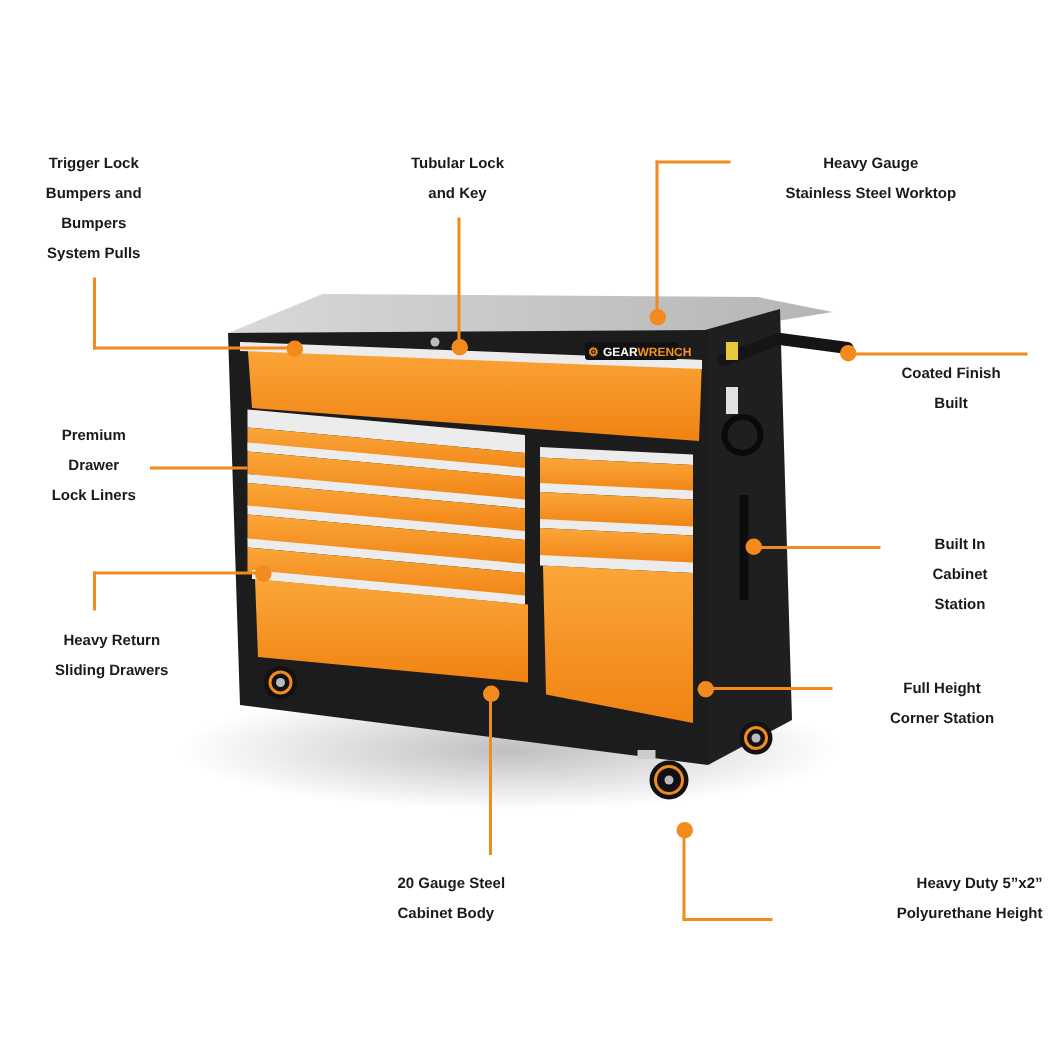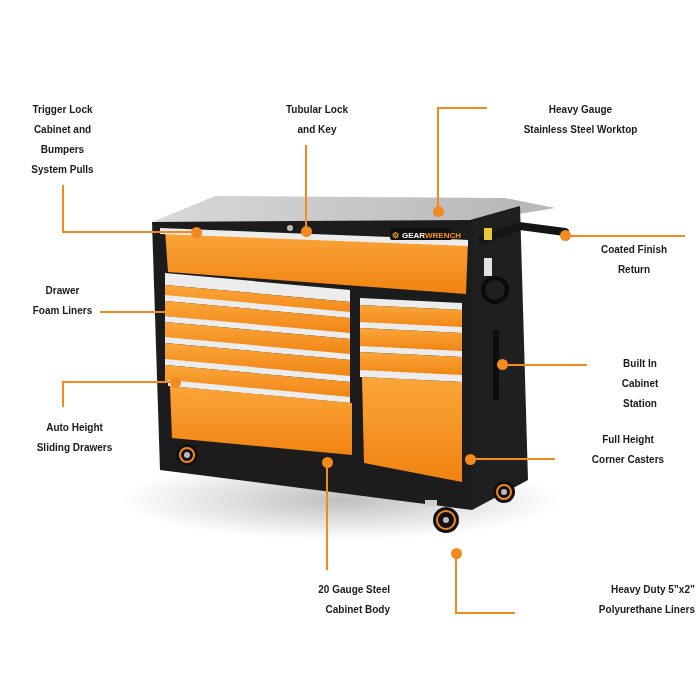--- a/index.html
+++ b/index.html
@@ -123,54 +123,55 @@
 
   <div class="line" style="left:326px;top:462px;width:2px;height:108px"></div>
   <div class="dot" style="left:327px;top:462px"></div>
 
   <div class="line" style="left:455px;top:553px;width:2px;height:60px"></div>
   <div class="line" style="left:455px;top:612px;width:60px;height:2px"></div>
   <div class="dot" style="left:456px;top:553px"></div>
 
   <div class="label" style="left:10px;top:100px;width:105px">
     <span>Trigger Lock</span>
-    <span>Cabinet and</span>
+    <span>Bumpers and</span>
     <span>Bumpers</span>
     <span>System Pulls</span>
   </div>
-  <div class="label" style="left:262px;top:100px;width:110px">
+  <div class="label" style="left:250px;top:100px;width:110px">
     <span>Tubular Lock</span>
     <span>and Key</span>
   </div>
   <div class="label" style="left:473px;top:100px;width:215px">
     <span>Heavy Gauge</span>
     <span>Stainless Steel Worktop</span>
   </div>
   <div class="label" style="left:574px;top:240px;width:120px">
     <span>Coated Finish</span>
-    <span>Return</span>
+    <span>Built</span>
   </div>
   <div class="label" style="left:10px;top:281px;width:105px">
+    <span>Premium</span>
     <span>Drawer</span>
-    <span>Foam Liners</span>
+    <span>Lock Liners</span>
   </div>
   <div class="label" style="left:590px;top:354px;width:100px">
     <span>Built In</span>
     <span>Cabinet</span>
     <span>Station</span>
   </div>
   <div class="label" style="left:12px;top:418px;width:125px">
-    <span>Auto Height</span>
+    <span>Heavy Return</span>
     <span>Sliding Drawers</span>
   </div>
-  <div class="label" style="left:563px;top:430px;width:130px">
+  <div class="label" style="left:563px;top:450px;width:130px">
     <span>Full Height</span>
-    <span>Corner Casters</span>
+    <span>Corner Station</span>
   </div>
-  <div class="label" style="left:265px;top:580px;width:125px;text-align:right">
+  <div class="label" style="left:265px;top:580px;width:125px;text-align:left">
     <span>20 Gauge Steel</span>
     <span>Cabinet Body</span>
   </div>
   <div class="label" style="left:525px;top:580px;width:170px;text-align:right">
     <span>Heavy Duty 5”x2”</span>
-    <span>Polyurethane Liners</span>
+    <span>Polyurethane Height</span>
   </div>
 </div>
 
 </body></html>

